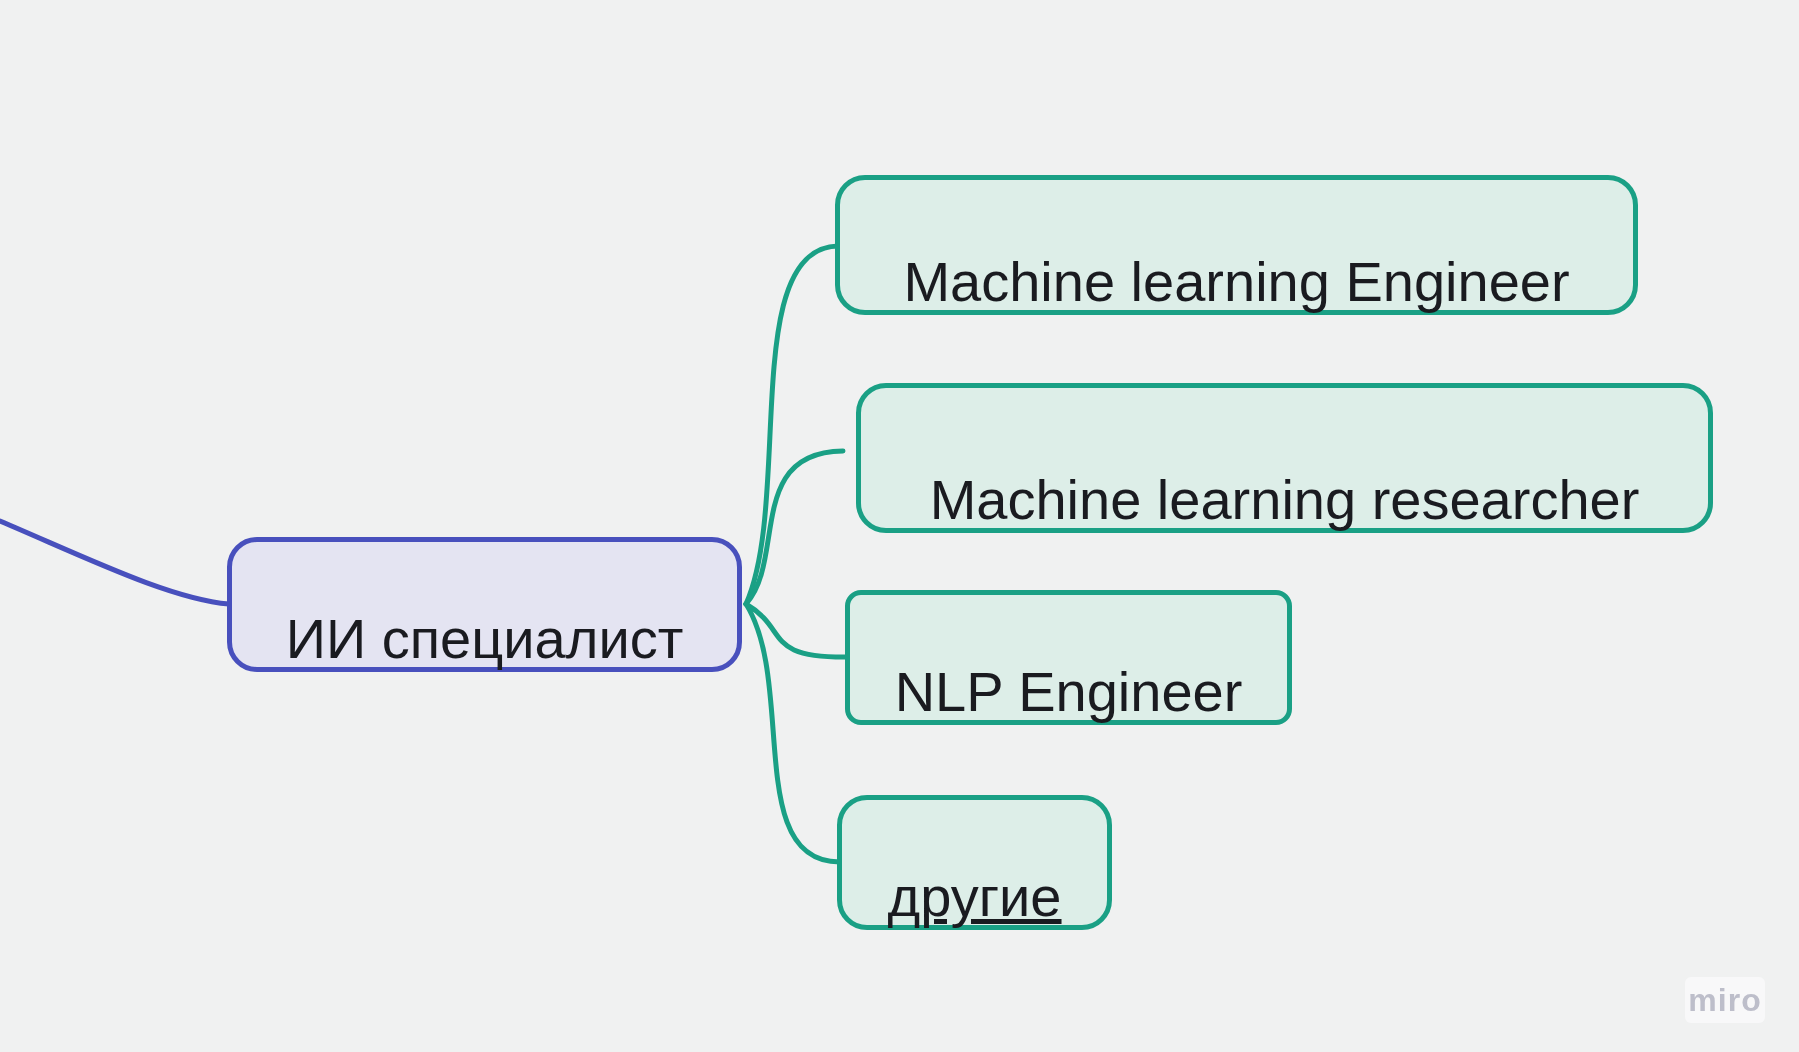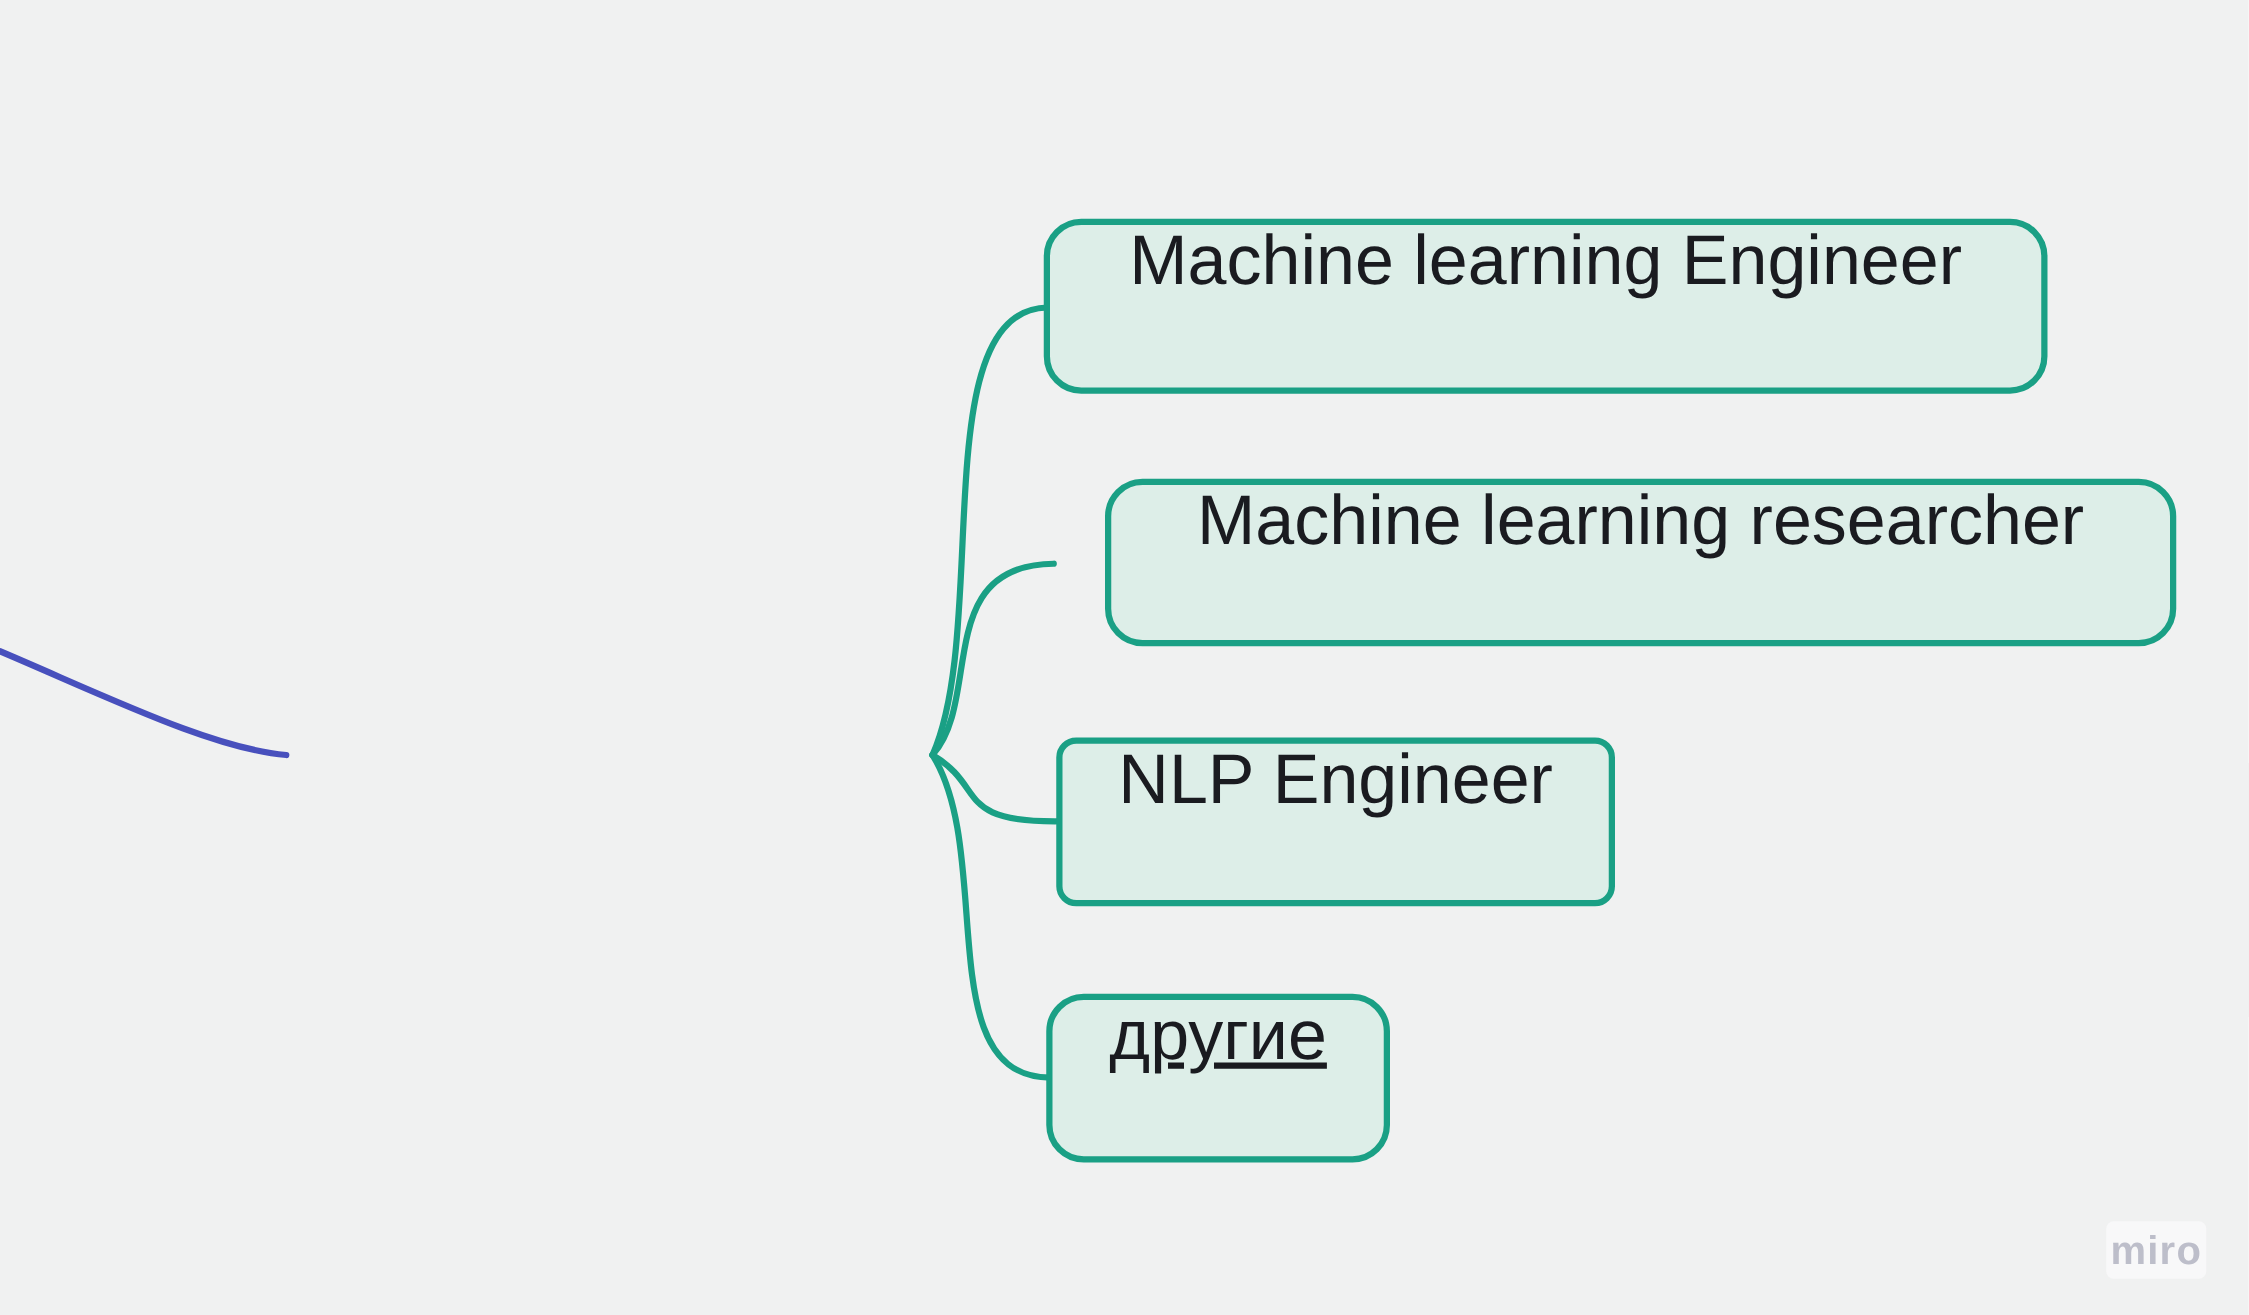--- a/index.html
+++ b/index.html
@@ -33,38 +33,38 @@
   .edges path {
     fill: none;
     stroke-width: 5;
     stroke-linecap: round;
   }
   .edges path.teal-edge   { stroke: var(--teal); }
   .edges path.indigo-edge { stroke: var(--indigo); }
   .node {
     position: absolute;
     display: flex;
-    align-items: flex-start;
+    align-items: flex-end;
     justify-content: center;
     border-radius: 30px;
     border: 5px solid var(--teal);
     background: var(--teal-fill);
     color: var(--text);
     font-size: 56px;
     line-height: 1;
     white-space: nowrap;
     cursor: pointer;
   }
   .node.root {
     border-color: var(--indigo);
     background: var(--indigo-fill);
   }
   .node-root            { left: 227px; top: 537px; width: 515px; height: 135px; }
   .node-ml-engineer     { left: 835px; top: 175px; width: 803px; height: 140px; }
-  .node-ml-researcher   { left: 884px; top: 383px; width: 857px; height: 134px; }
+  .node-ml-researcher   { left: 856px; top: 383px; width: 857px; height: 150px; }
   .node-nlp-engineer    { left: 845px; top: 590px; width: 447px; height: 135px; border-radius: 16px; }
   .node-others          { left: 837px; top: 795px; width: 275px; height: 135px; text-decoration: underline; }
   .watermark {
     position: absolute;
     left: 1685px; top: 977px;
     width: 80px; height: 46px;
     background: var(--miro-bg);
     border-radius: 6px;
     display: flex;
     align-items: center;
@@ -85,20 +85,23 @@
 <div class="canvas">
 
   <svg class="edges" viewBox="0 0 1799 1052" xmlns="http://www.w3.org/2000/svg">
     <path class="indigo-edge" d="M 0 521 C 85 557, 170 599, 229 604"></path>
     <path class="teal-edge" d="M 746 604 C 792 500, 740 248, 838 246"></path>
     <path class="teal-edge" d="M 746 604 C 786 560, 746 452, 843 451"></path>
     <path class="teal-edge" d="M 746 604 C 790 630, 762 658, 848 657"></path>
     <path class="teal-edge" d="M 746 604 C 796 684, 744 862, 840 862"></path>
   </svg>
 
+  <div class="node root node-root">
+    <span>ИИ специалист</span>
+  </div>
 
   <div class="node node-ml-engineer">
     <span>Machine learning Engineer</span>
   </div>
 
   <div class="node node-ml-researcher">
     <span>Machine learning researcher</span>
   </div>
 
   <div class="node node-nlp-engineer">

